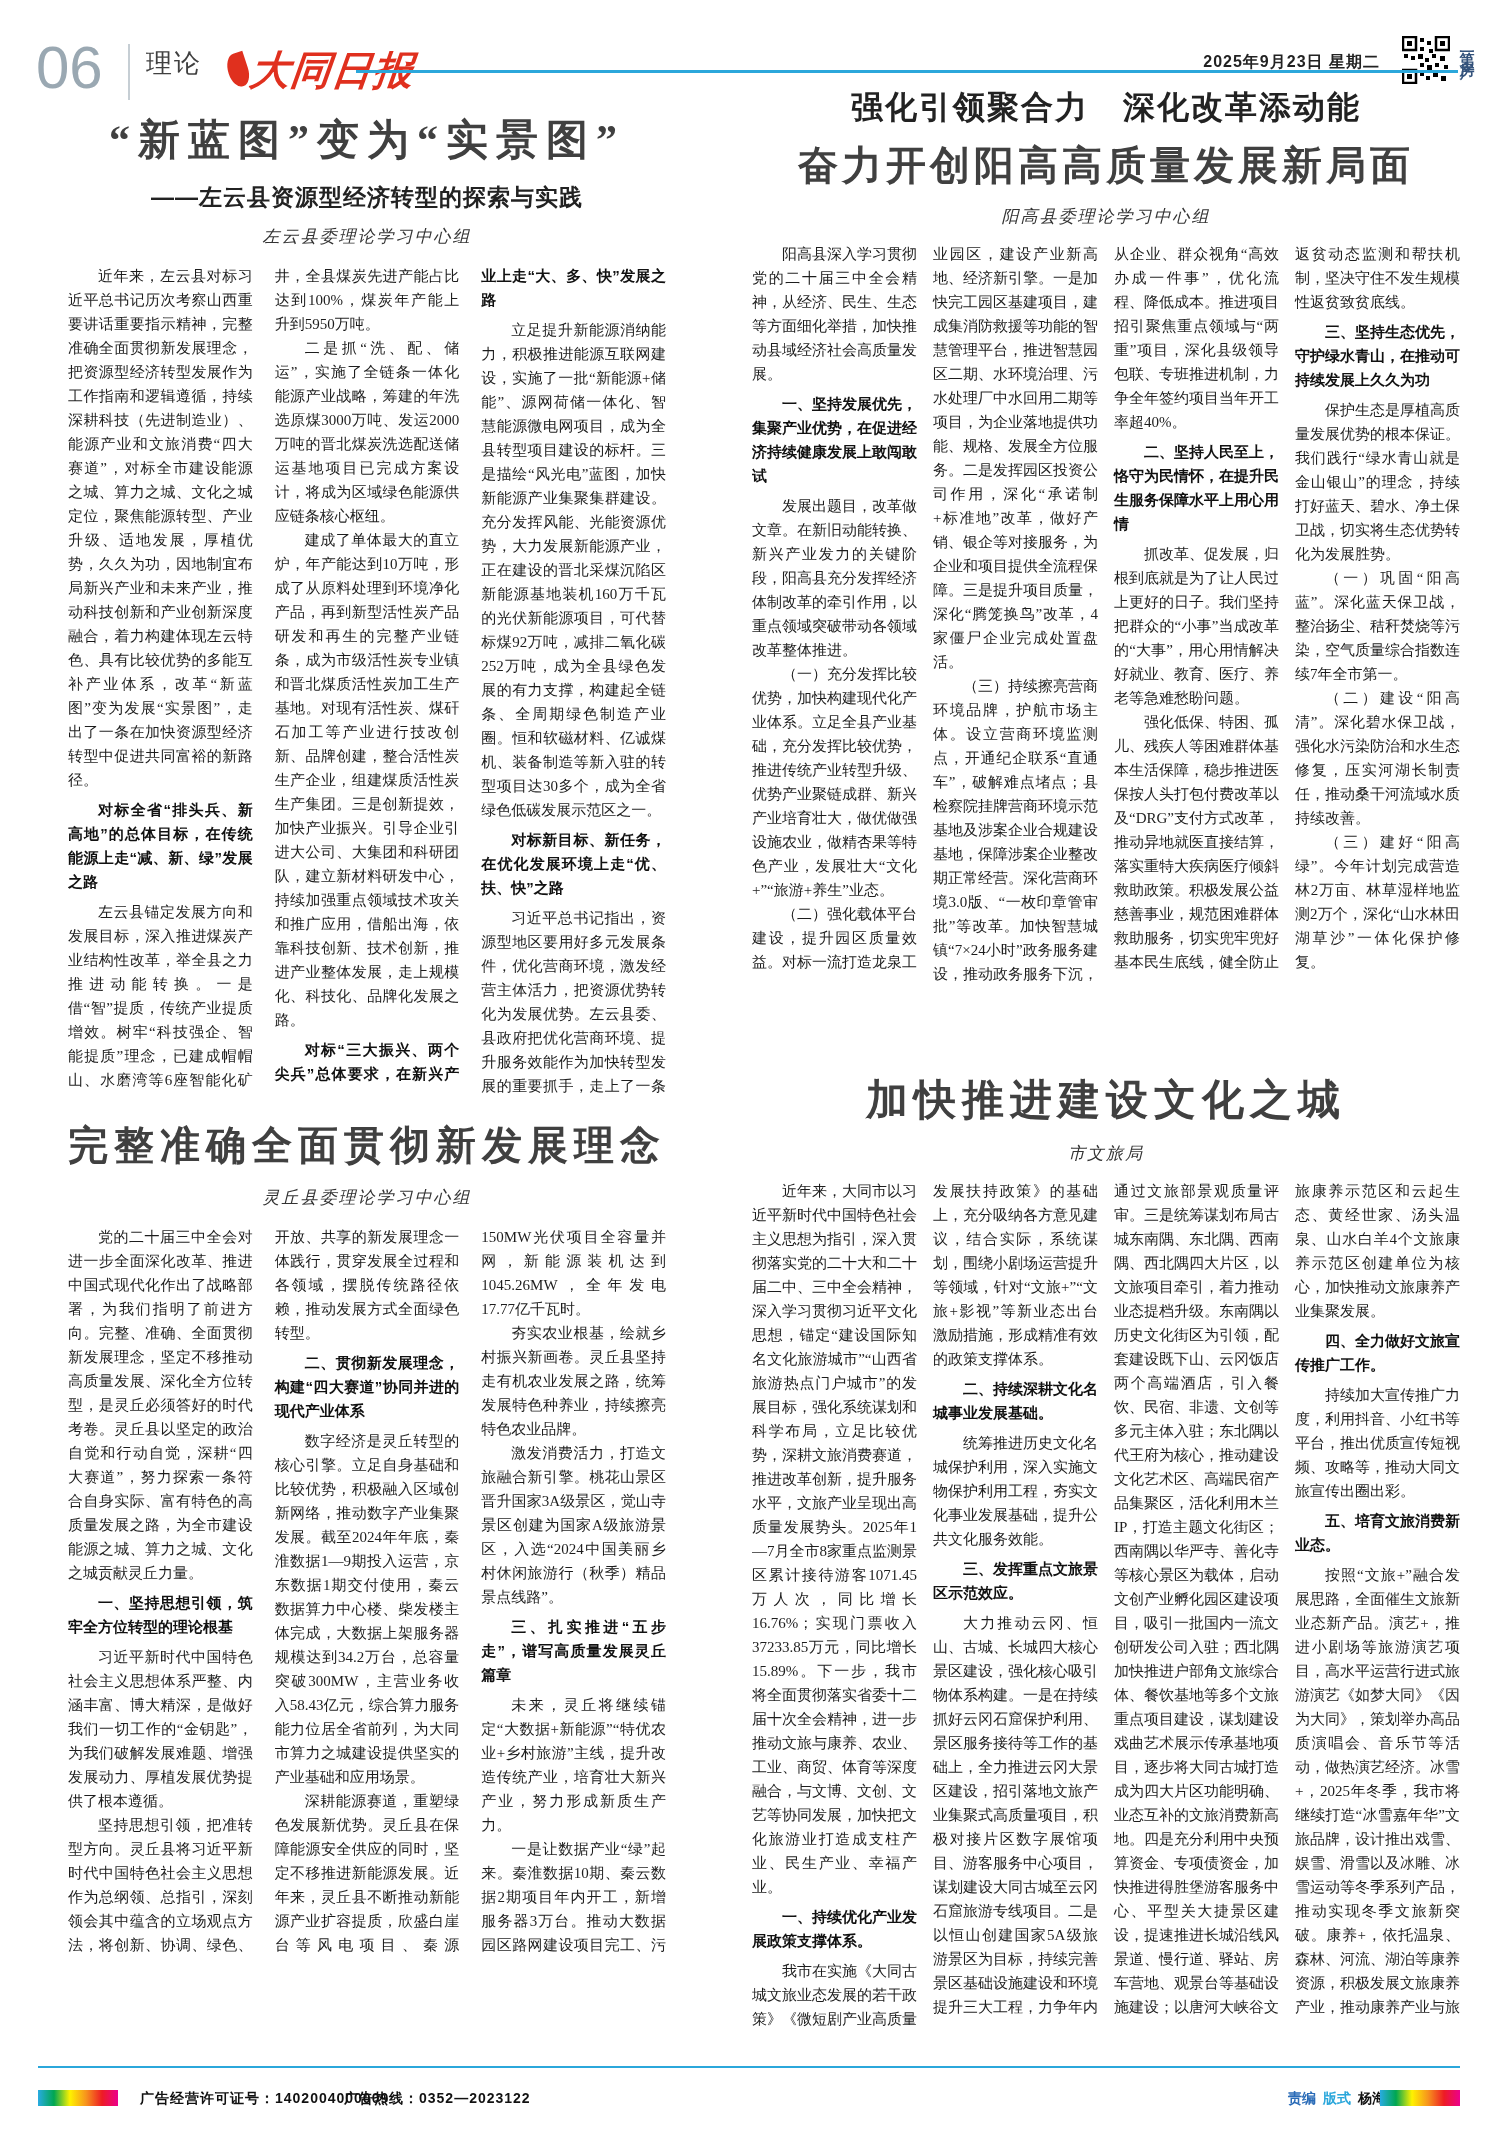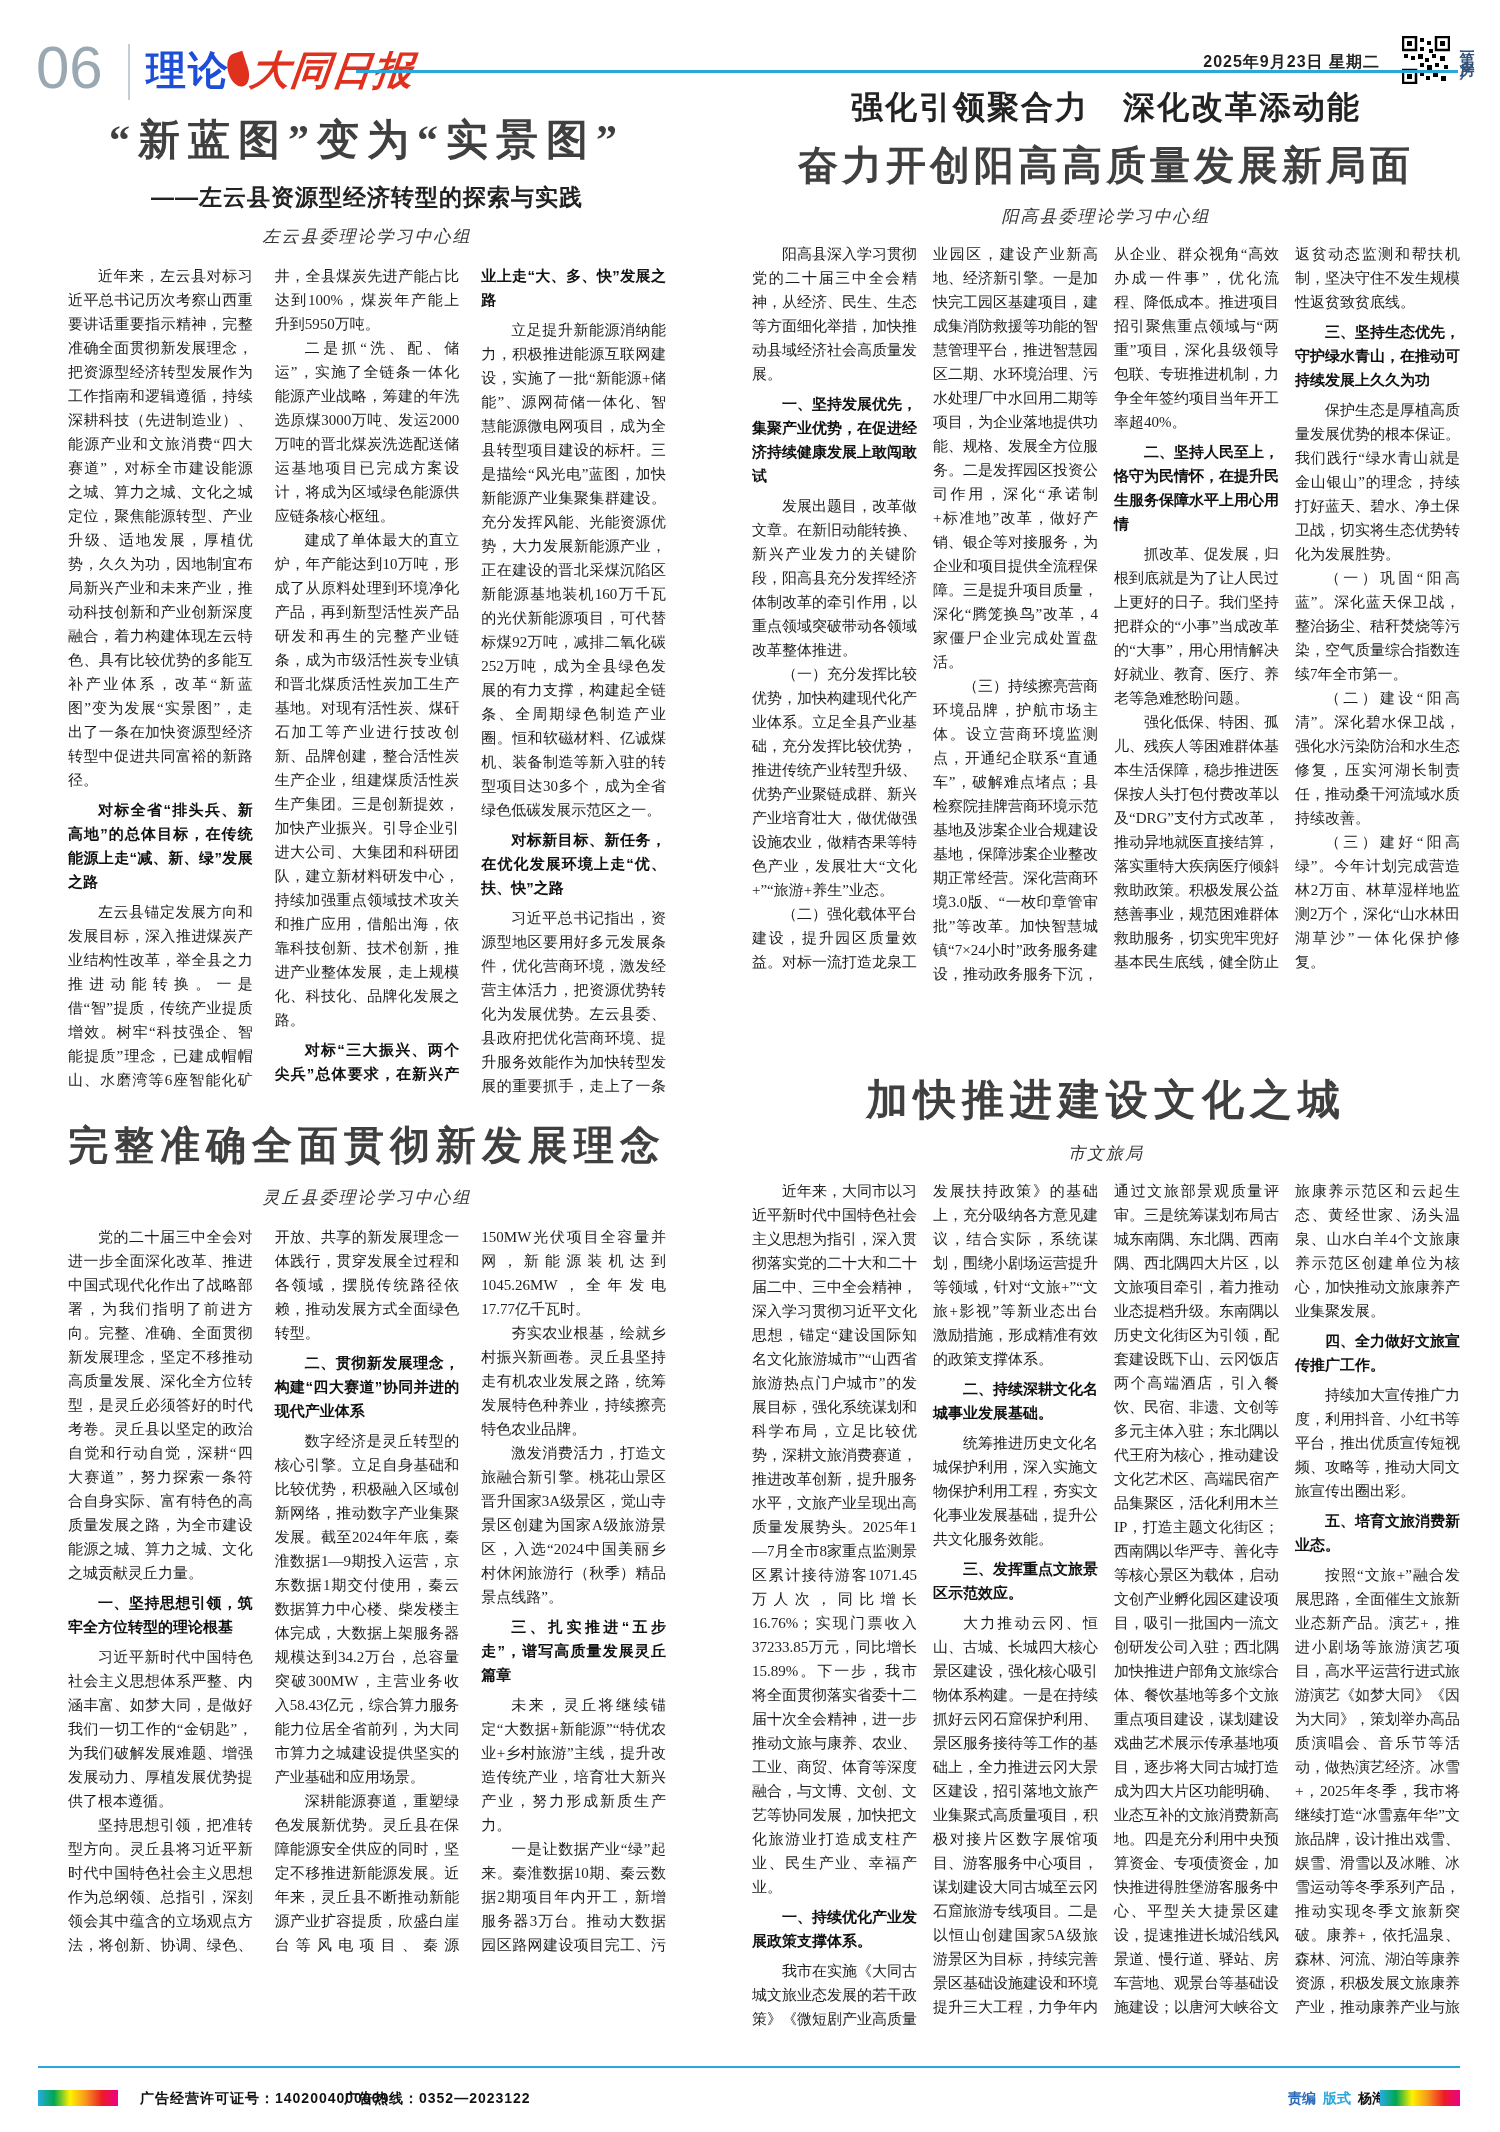--- a/index.html
+++ b/index.html
@@ -8,22 +8,22 @@
     font-family:"Liberation Serif","DejaVu Serif",serif;color:#1c1c1c;
     overflow:hidden;
   }
   
   .hdr-pagenum{
     position:absolute;left:36px;top:38px;font-size:60px;line-height:1;
     color:#9aa8b2;font-family:"Liberation Sans","DejaVu Sans",sans-serif;font-weight:400;
   }
   .hdr-vline{position:absolute;left:128px;top:44px;width:2px;height:56px;background:#c6ced4;}
   .hdr-section{
-    position:absolute;left:146px;top:50px;font-size:40px;line-height:1;color:#1d4ed8;
-    font-family:"Liberation Sans","DejaVu Sans",sans-serif;font-weight:700;letter-spacing:2px;
+    position:absolute;left:146px;top:50px;font-size:26px;line-height:1;color:#404040;
+    font-family:"Liberation Sans","DejaVu Sans",sans-serif;font-weight:400;letter-spacing:2px;
   }
   .hdr-logo{position:absolute;left:228px;top:40px;height:60px;display:flex;align-items:center;}
   .logo-flame{
     width:20px;height:34px;background:#e0301e;border-radius:60% 0 55% 55%;
     transform:rotate(-18deg);margin-right:2px;
   }
   .logo-text{
     font-size:40px;color:#e0301e;font-weight:700;font-style:italic;
     font-family:"Liberation Serif","DejaVu Serif",serif;transform:skewX(-6deg);letter-spacing:1px;
   }
@@ -171,21 +171,21 @@
       <p>（三）建好“阳高绿”。今年计划完成营造林2万亩、林草湿样地监测2万个，深化“山水林田湖草沙”一体化保护修复。</p>
     </div>
 </div>
 
 <div class="article" style="left:68px;top:1120px;width:598px;height:936px;">
   <div class="headline a3-headline">完整准确全面贯彻新发展理念</div>
   <div class="byline" style="margin-top:14px;">灵丘县委理论学习中心组</div>
   <div class="bodytext cols3" style="margin-top:16px;height:746px;">
       <p>党的二十届三中全会对进一步全面深化改革、推进中国式现代化作出了战略部署，为我们指明了前进方向。完整、准确、全面贯彻新发展理念，坚定不移推动高质量发展、深化全方位转型，是灵丘必须答好的时代考卷。灵丘县以坚定的政治自觉和行动自觉，深耕“四大赛道”，努力探索一条符合自身实际、富有特色的高质量发展之路，为全市建设能源之城、算力之城、文化之城贡献灵丘力量。</p>
       <p class="sub">一、坚持思想引领，筑牢全方位转型的理论根基</p>
-      <p>习近平新时代中国特色社会主义思想体系严整、内涵丰富、如梦大同，是做好我们一切工作的“金钥匙”，为我们破解发展难题、增强发展动力、厚植发展优势提供了根本遵循。</p>
+      <p>习近平新时代中国特色社会主义思想体系严整、内涵丰富、博大精深，是做好我们一切工作的“金钥匙”，为我们破解发展难题、增强发展动力、厚植发展优势提供了根本遵循。</p>
       <p>坚持思想引领，把准转型方向。灵丘县将习近平新时代中国特色社会主义思想作为总纲领、总指引，深刻领会其中蕴含的立场观点方法，将创新、协调、绿色、开放、共享的新发展理念一体践行，贯穿发展全过程和各领域，摆脱传统路径依赖，推动发展方式全面绿色转型。</p>
       <p class="sub">二、贯彻新发展理念，构建“四大赛道”协同并进的现代产业体系</p>
       <p>数字经济是灵丘转型的核心引擎。立足自身基础和比较优势，积极融入区域创新网络，推动数字产业集聚发展。截至2024年年底，秦淮数据1—9期投入运营，京东数据1期交付使用，秦云数据算力中心楼、柴发楼主体完成，大数据上架服务器规模达到34.2万台，总容量突破300MW，主营业务收入58.43亿元，综合算力服务能力位居全省前列，为大同市算力之城建设提供坚实的产业基础和应用场景。</p>
       <p>深耕能源赛道，重塑绿色发展新优势。灵丘县在保障能源安全供应的同时，坚定不移推进新能源发展。近年来，灵丘县不断推动新能源产业扩容提质，欣盛白崖台等风电项目、秦源150MW光伏项目全容量并网，新能源装机达到1045.26MW，全年发电17.77亿千瓦时。</p>
       <p>夯实农业根基，绘就乡村振兴新画卷。灵丘县坚持走有机农业发展之路，统筹发展特色种养业，持续擦亮特色农业品牌。</p>
       <p>激发消费活力，打造文旅融合新引擎。桃花山景区晋升国家3A级景区，觉山寺景区创建为国家A级旅游景区，入选“2024中国美丽乡村休闲旅游行（秋季）精品景点线路”。</p>
       <p class="sub">三、扎实推进“五步走”，谱写高质量发展灵丘篇章</p>
       <p>未来，灵丘将继续锚定“大数据+新能源”“特优农业+乡村旅游”主线，提升改造传统产业，培育壮大新兴产业，努力形成新质生产力。</p>
       <p>一是让数据产业“绿”起来。秦淮数据10期、秦云数据2期项目年内开工，新增服务器3万台。推动大数据园区路网建设项目完工、污水处理厂项目年内开工，配合做好水资源保障。</p>
     </div>

